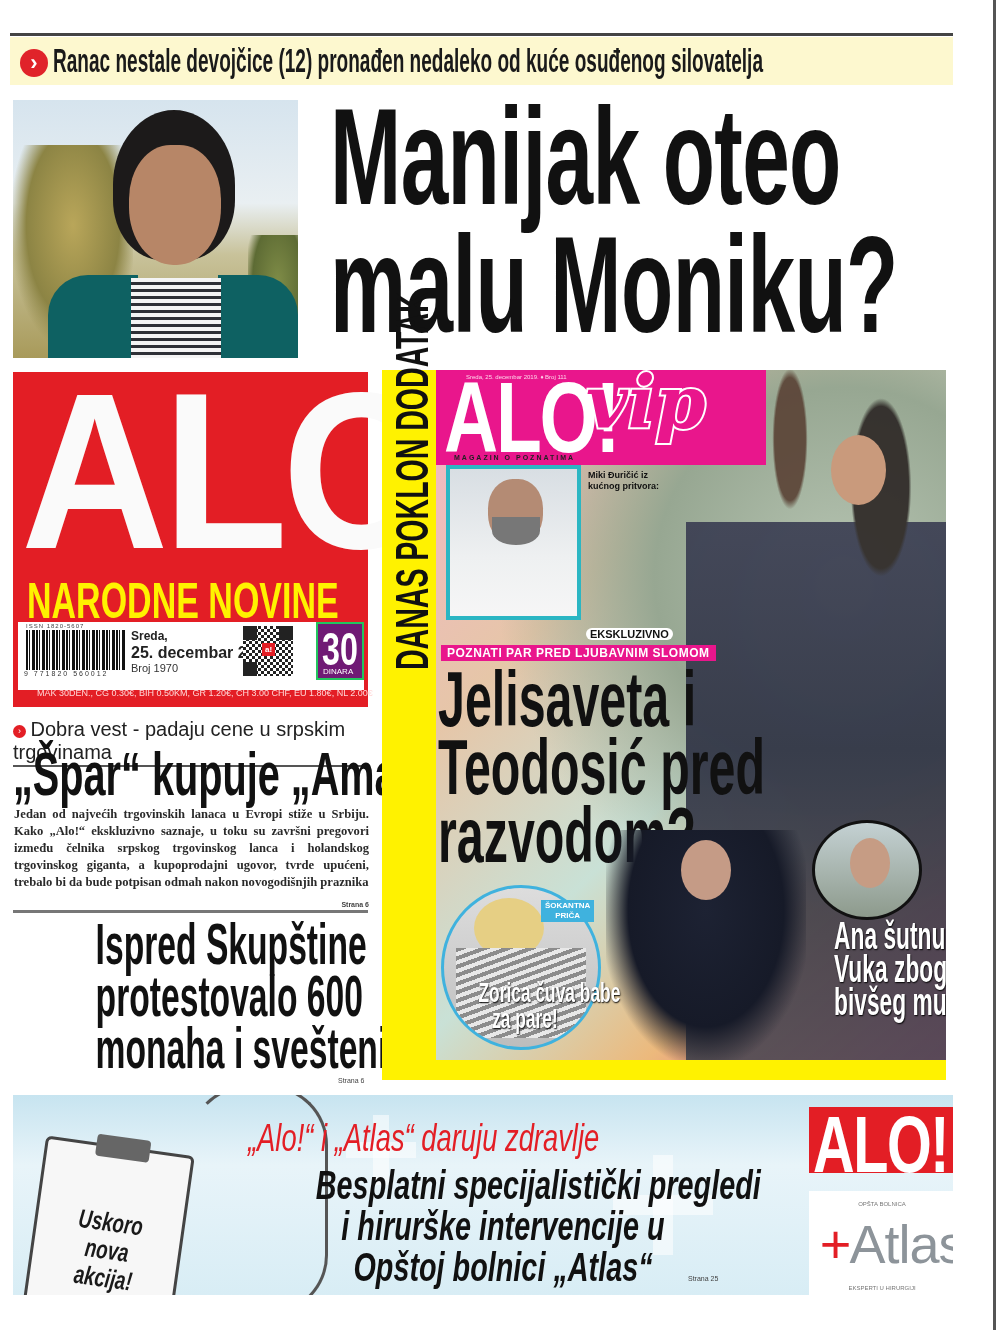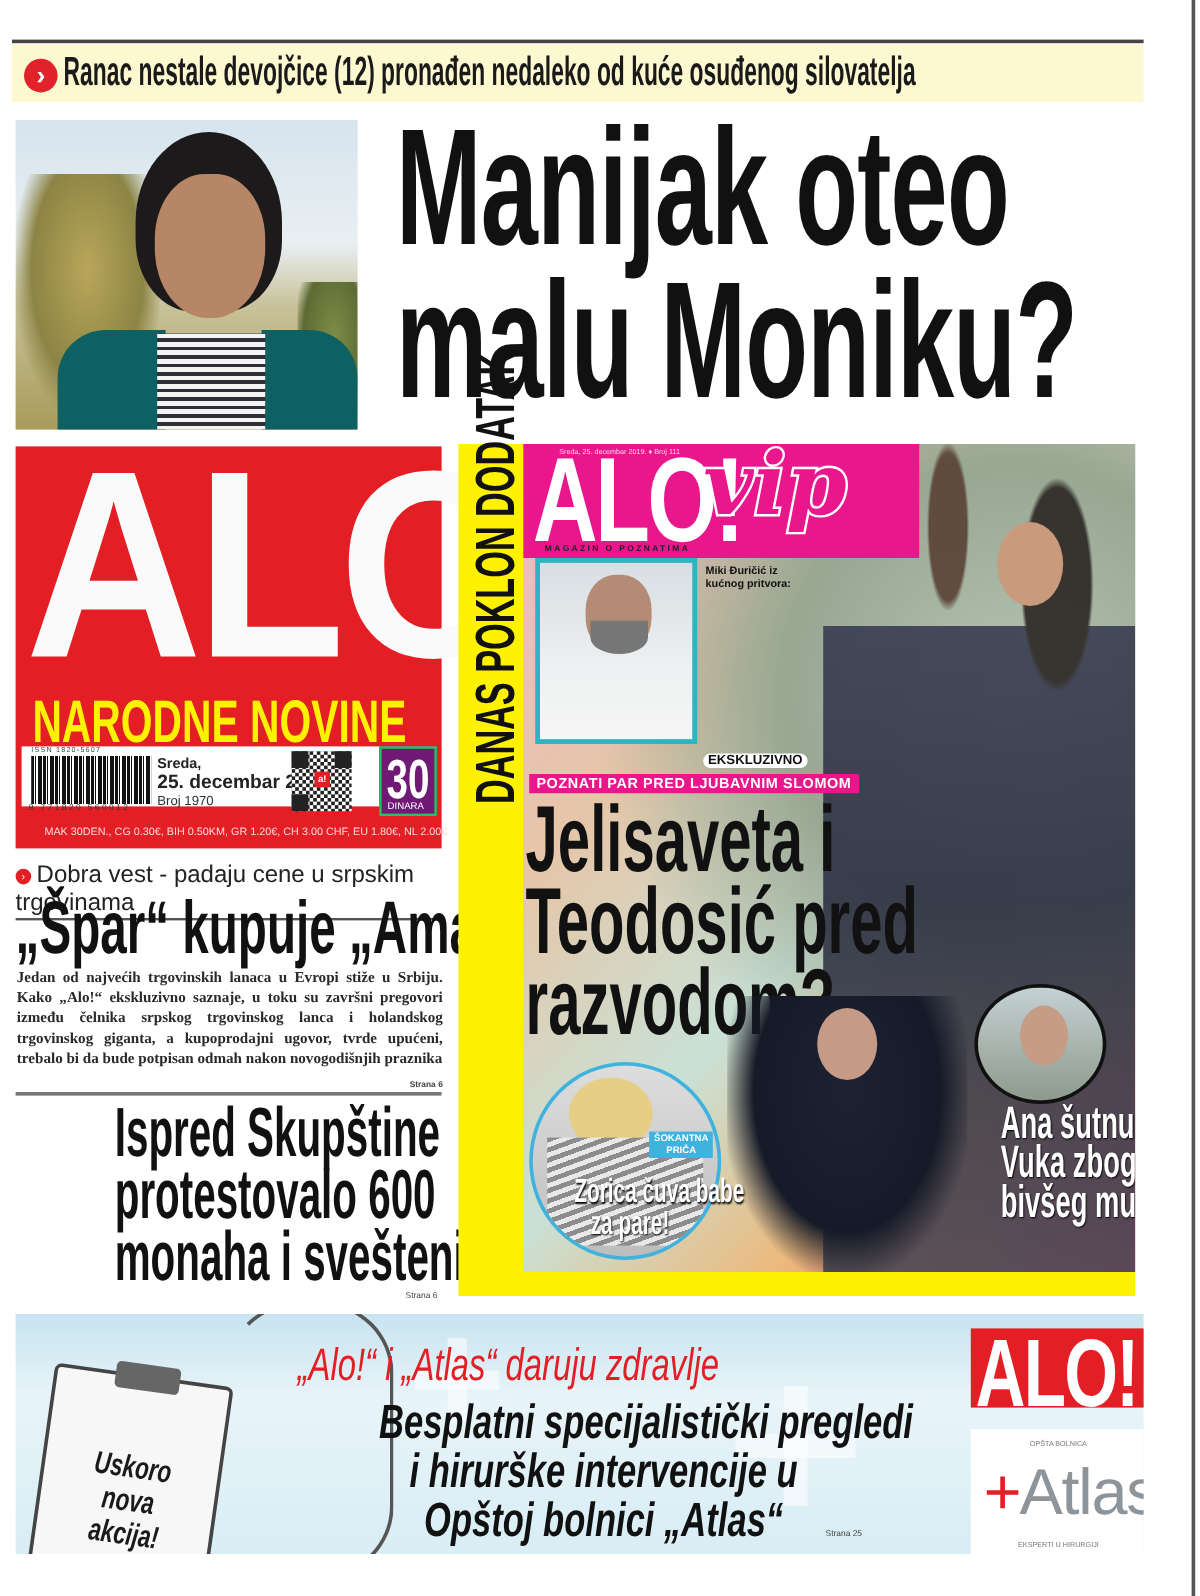--- a/index.html
+++ b/index.html
@@ -29,21 +29,21 @@
   .hero-photo .cardigan-l { position: absolute; left: 35px; top: 175px; width: 90px; height: 90px; background: #0e6162; border-radius: 40px 0 0 0; }
   .hero-photo .cardigan-r { position: absolute; left: 205px; top: 175px; width: 80px; height: 90px; background: #0e6162; border-radius: 0 40px 0 0; }
 
   .hero-headline { position: absolute; left: 330px; top: 92px; width: 630px; }
   .hero-line { display: block; font-size: 138px; line-height: 128px; color: #111; transform: scaleX(0.62); transform-origin: left top; letter-spacing: -1px; }
 
   
   .masthead { position: absolute; left: 13px; top: 372px; width: 355px; height: 335px; background: #e31e25; }
   .logo-alo { position: absolute; left: 8px; top: 4px; font-size: 222px; line-height: 190px; color: #fafafa; transform: scaleX(0.92); transform-origin: left top; letter-spacing: -6px; font-weight: 900; }
   .logo-sub { position: absolute; left: 14px; top: 200px; font-size: 50px; color: #fff200; transform: scaleX(0.68); transform-origin: left top; }
-  .info-box { position: absolute; left: 5px; top: 250px; width: 346px; height: 50px; background: #fff; }
+  .info-box { position: absolute; left: 5px; top: 250px; width: 346px; height: 68px; background: #fff; }
   .issn { position: absolute; left: 8px; top: 1px; font-size: 6px; color: #444; letter-spacing: 1px; }
   .barcode { position: absolute; left: 8px; top: 8px; width: 100px; height: 40px;
     background: repeating-linear-gradient(90deg, #111 0 2px, #fff 2px 3px, #111 3px 4px, #fff 4px 6px, #111 6px 9px, #fff 9px 10px); }
   .barcode-num { position: absolute; left: 6px; top: 48px; font-size: 7px; color: #333; letter-spacing: 2px; }
   .date-day { position: absolute; left: 113px; top: 7px; font-size: 12px; font-weight: 700; color: #222; }
   .date-full { position: absolute; left: 113px; top: 22px; font-size: 16px; font-weight: 700; color: #222; }
   .issue { position: absolute; left: 113px; top: 40px; font-size: 11px; color: #333; }
   .qr { position: absolute; left: 225px; top: 4px; width: 50px; height: 50px;
     background:
       linear-gradient(#222,#222) 0 0/14px 14px no-repeat,
@@ -96,21 +96,21 @@
   .miki-title { position: absolute; left: 150px; top: 128px; width: 115px; }
   .miki-line { display: block; font-size: 36px; line-height: 31px; color: #fff; background: #28aebb; transform: scaleX(0.62); transform-origin: left top; padding: 0 6px; white-space: nowrap; }
   .excl { position: absolute; left: 150px; top: 258px; font-size: 11px; font-weight: 700; color: #111; background: #fff; padding: 0 4px; border-radius: 6px; }
   .couple-kicker { position: absolute; left: 5px; top: 275px; font-size: 12px; font-weight: 700; color: #fff; background: #e9168c; padding: 1px 6px; letter-spacing: 0.5px; }
   .main-title { position: absolute; left: 2px; top: 295px; }
   .main-line { display: block; font-size: 78px; line-height: 68px; color: #111; transform: scaleX(0.62); transform-origin: left top; white-space: nowrap; }
 
   .zorica { position: absolute; left: 5px; top: 515px; width: 160px; height: 165px; border-radius: 50%; border: 3px solid #3fb2de; overflow: hidden; background: linear-gradient(180deg, #ddd 0%, #bdbdbd 100%); }
   .zorica-hair { position: absolute; left: 30px; top: 10px; width: 70px; height: 60px; border-radius: 50%; background: #e6cf84; }
   .zorica-top { position: absolute; left: 12px; top: 60px; width: 130px; height: 90px; background: repeating-linear-gradient(160deg, #8c8c8c 0 4px, #e8e8e8 4px 8px); }
-  .sokantna { position: absolute; left: 105px; top: 530px; font-size: 8px; font-weight: 700; color: #fff; background: #3fb2de; padding: 1px 4px; text-align: center; line-height: 10px; margin-top: 43px; }
+  .sokantna { position: absolute; left: 105px; top: 530px; font-size: 8px; font-weight: 700; color: #fff; background: #3fb2de; padding: 1px 4px; text-align: center; line-height: 10px; }
   .zorica-title { position: absolute; left: 14px; top: 610px; width: 150px; text-align: center; }
   .zorica-line { display: block; font-size: 28px; line-height: 26px; color: #fff; transform: scaleX(0.62); transform-origin: center top; white-space: nowrap; text-shadow: 1px 1px 2px #000; }
 
   .woman-dark { position: absolute; left: 170px; top: 460px; width: 200px; height: 230px; background: radial-gradient(ellipse at 50% 35%, #1d2233 0%, #161a28 55%, transparent 75%); }
   .woman-dark-face { position: absolute; left: 245px; top: 470px; width: 50px; height: 60px; border-radius: 50%; background: #c59b86; }
   .vuk-circle { position: absolute; left: 376px; top: 450px; width: 110px; height: 100px; border-radius: 50%; border: 3px solid #111; background: linear-gradient(180deg, #c4d1d3 0%, #8d9a8c 100%); overflow: hidden; }
   .vuk-face { position: absolute; left: 35px; top: 15px; width: 40px; height: 50px; border-radius: 50%; background: #c69c84; }
   .ana-title { position: absolute; left: 330px; top: 550px; width: 170px; text-align: right; }
   .ana-line { display: block; font-size: 38px; line-height: 33px; color: #fff; transform: scaleX(0.6); transform-origin: right top; white-space: nowrap; text-shadow: 1px 1px 2px #000; }
 

